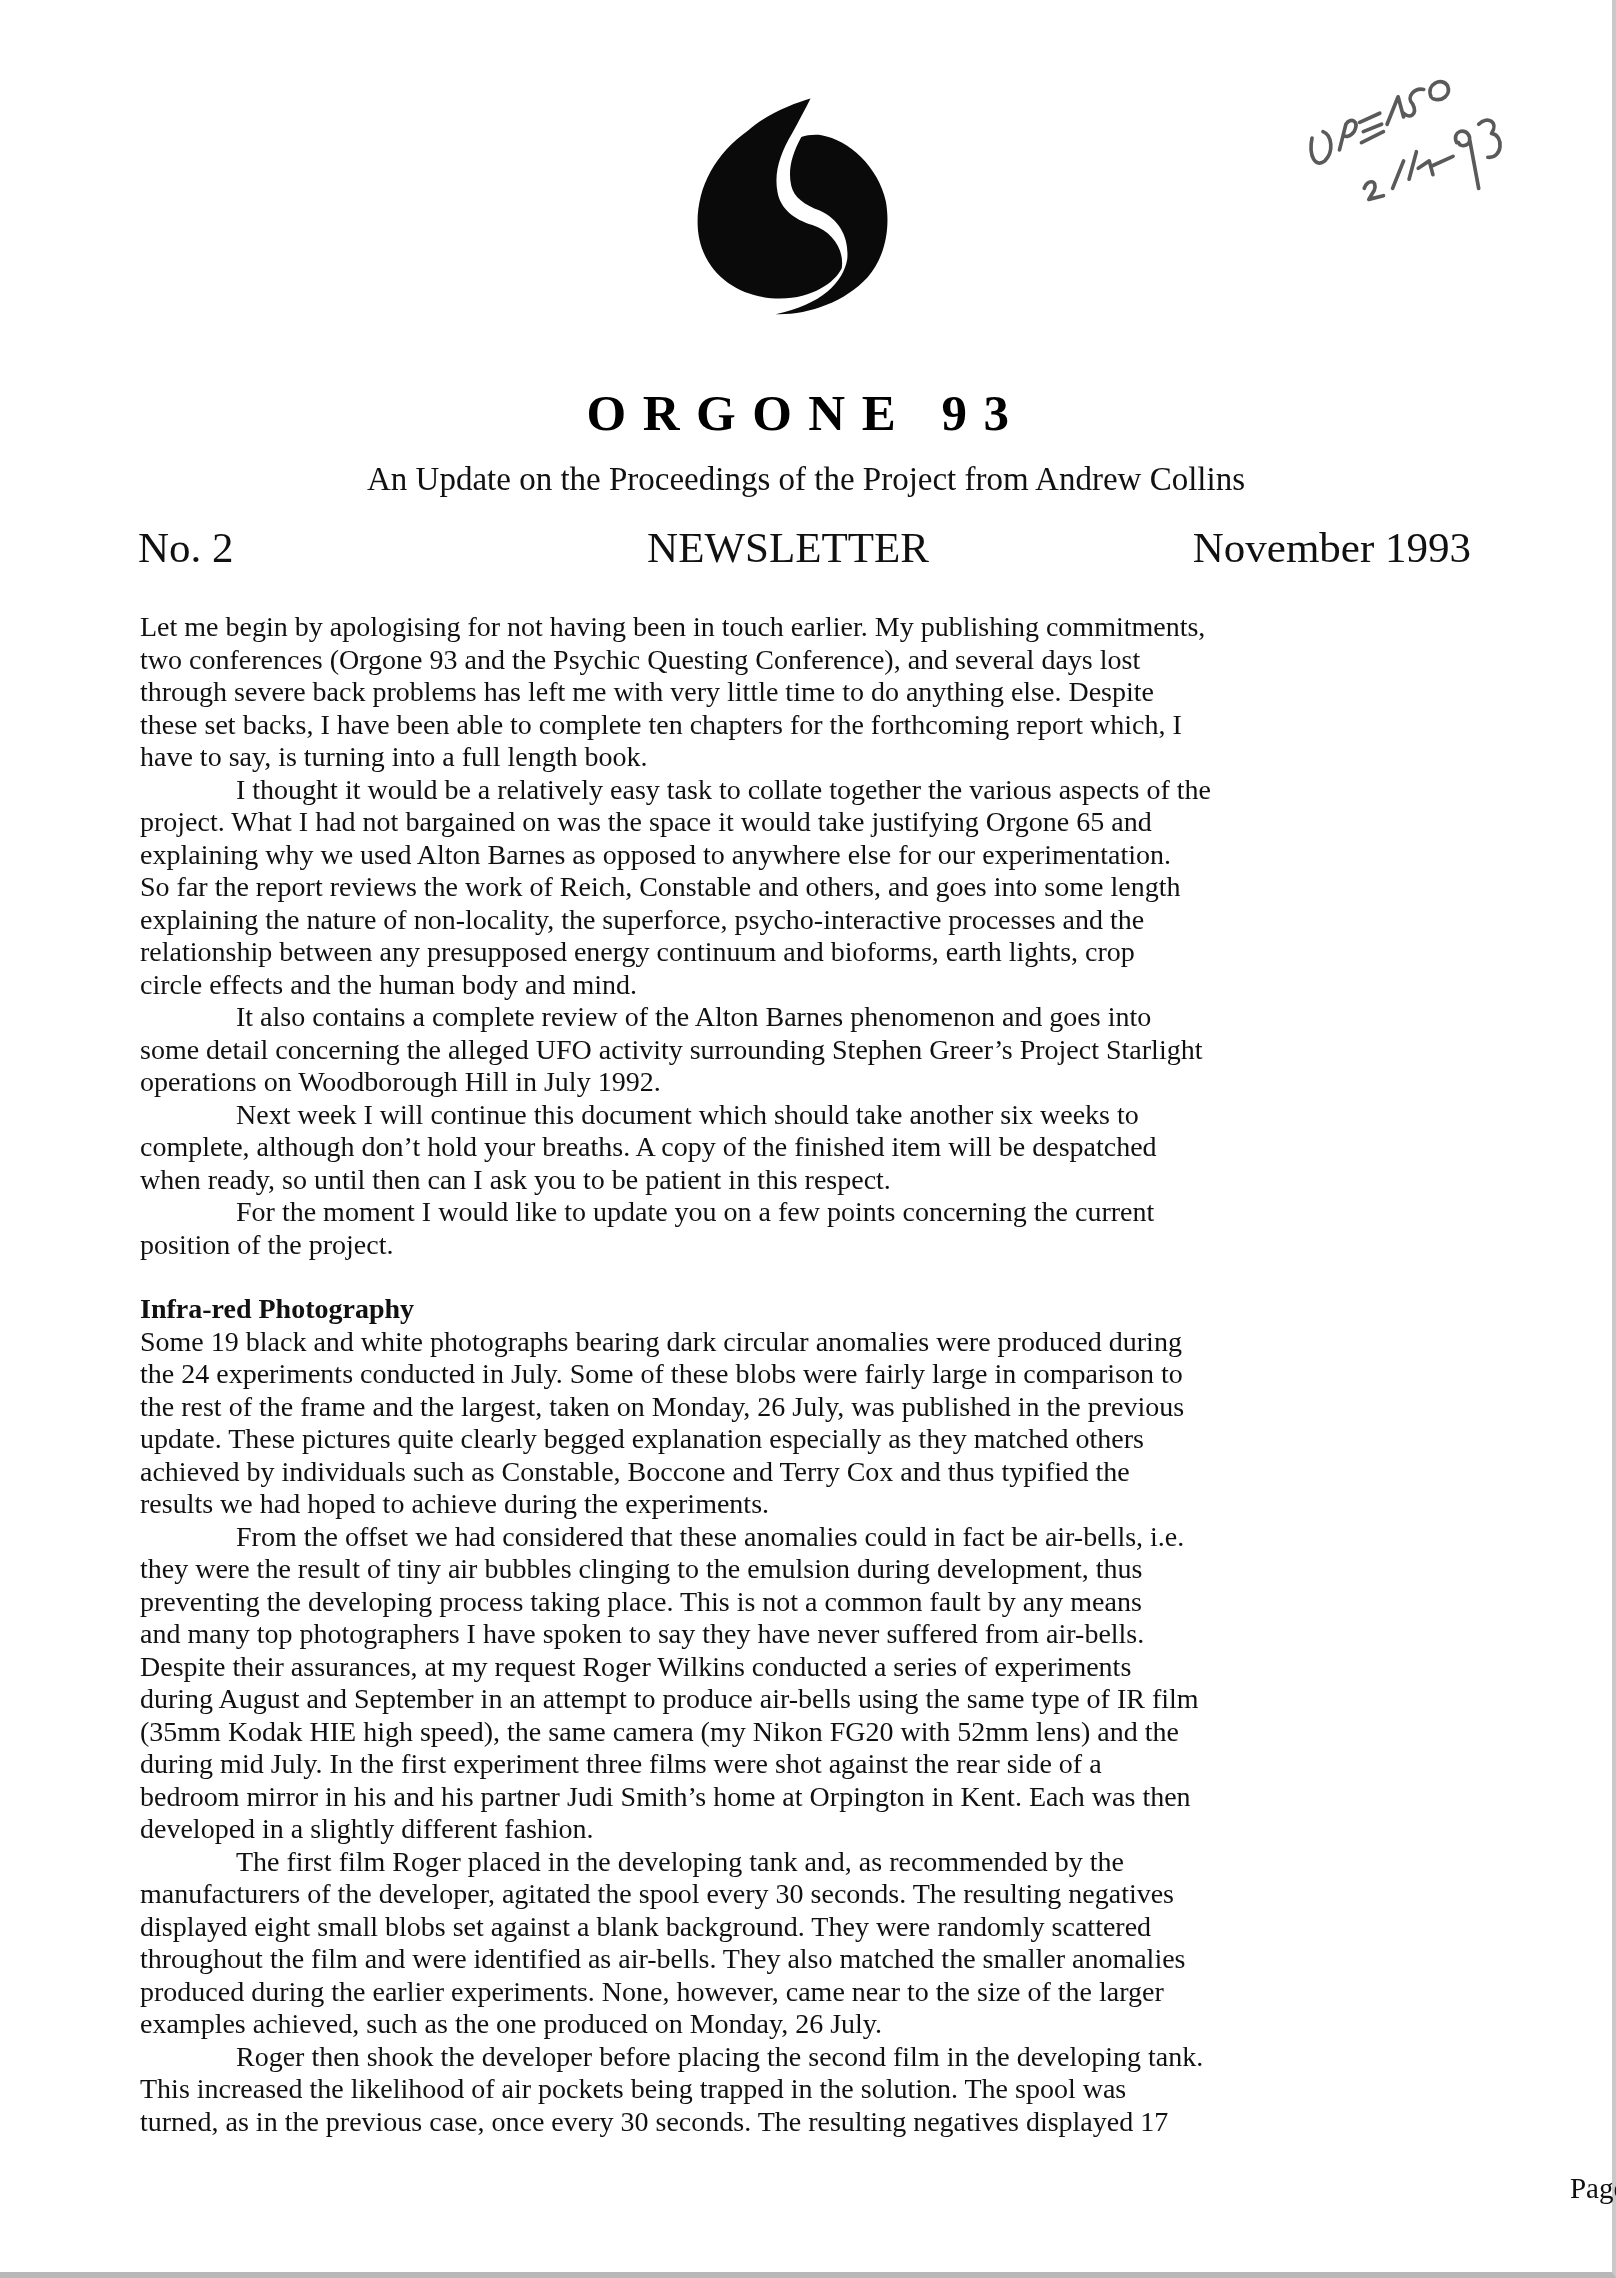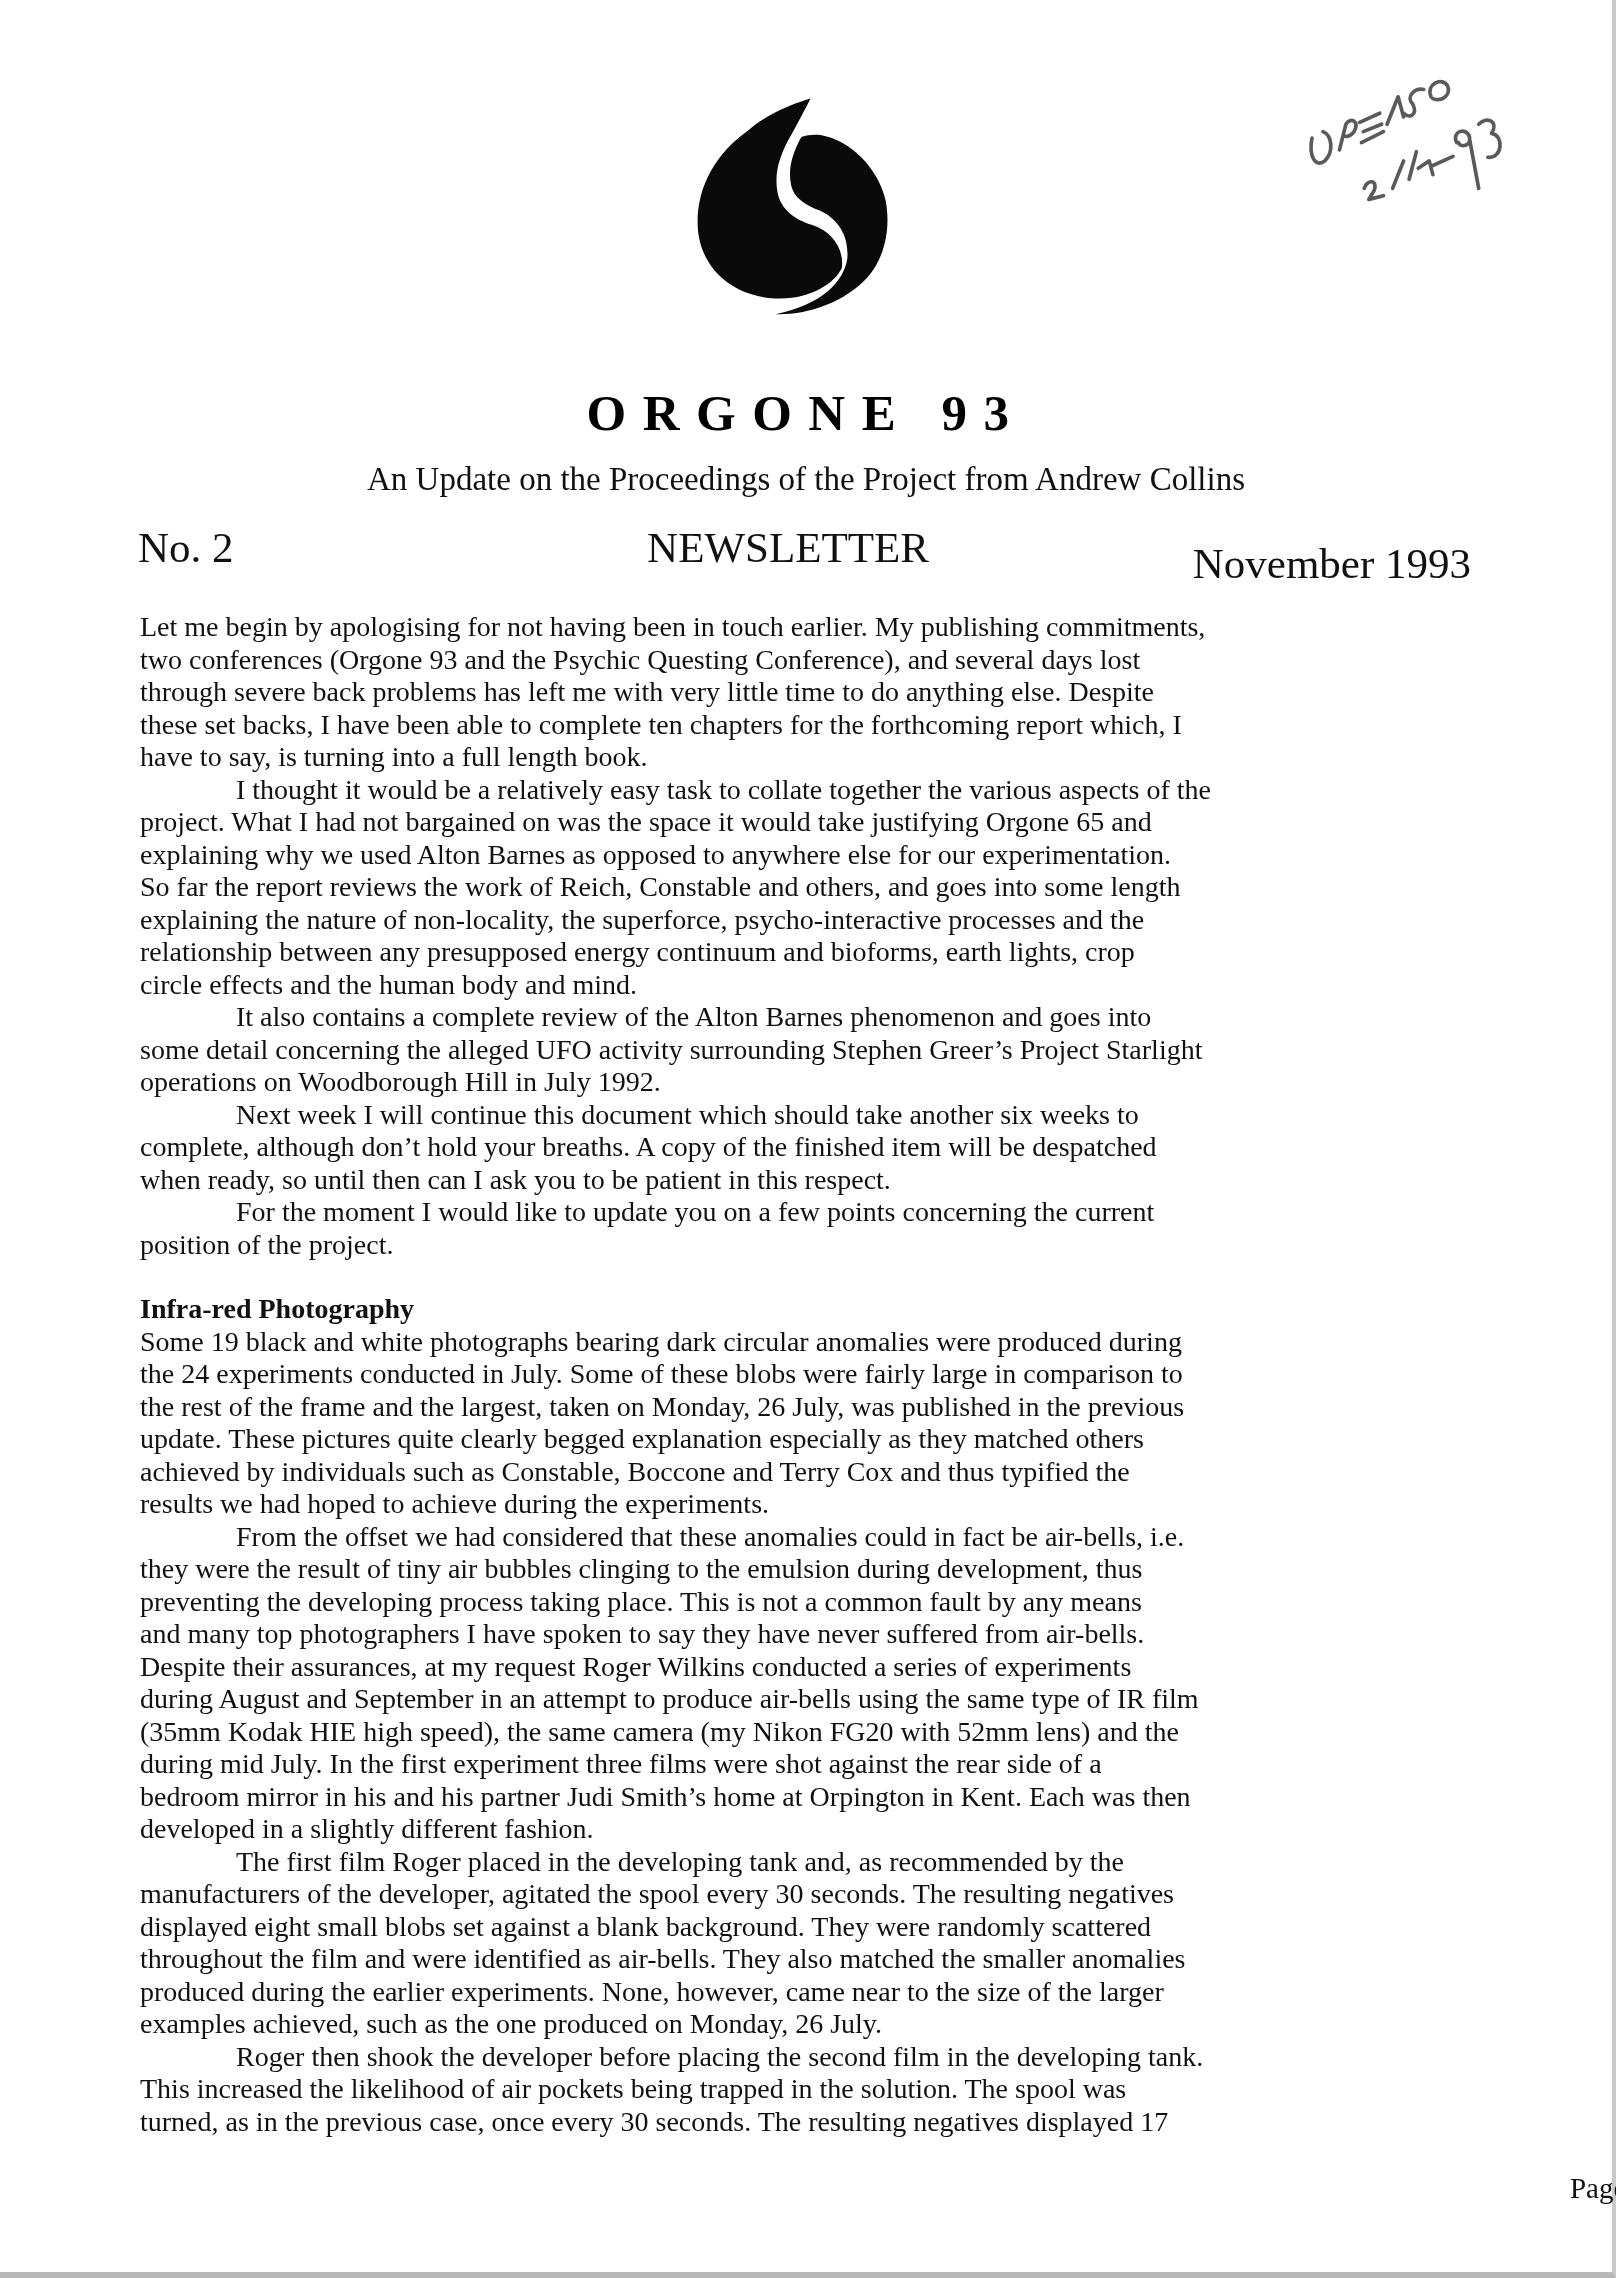--- a/index.html
+++ b/index.html
@@ -64,21 +64,21 @@
     top: 528px;
     left: 138px;
     width: 1333px;
     font-size: 43px;
     line-height: 40px;
     height: 40px;
   }
   .meta-row .left { position: absolute; left: 0; top: 0; }
   .meta-row .center { position: absolute; left: 0; width: 1333px; text-align: center; top: 0; padding-left: 0; text-decoration: underline; }
   .meta-row .center span { display: inline-block; margin-left: -33px; }
-  .meta-row .right { position: absolute; right: 0; top: 16px; }
+  .meta-row .right { position: absolute; right: 0; top: 0; }
 
   .body-text {
     position: absolute;
     left: 140px;
     top: 598px;
     width: 1258px;
     font-size: 28px;
     line-height: 32.5px;
     margin-top: 13px;
   }

